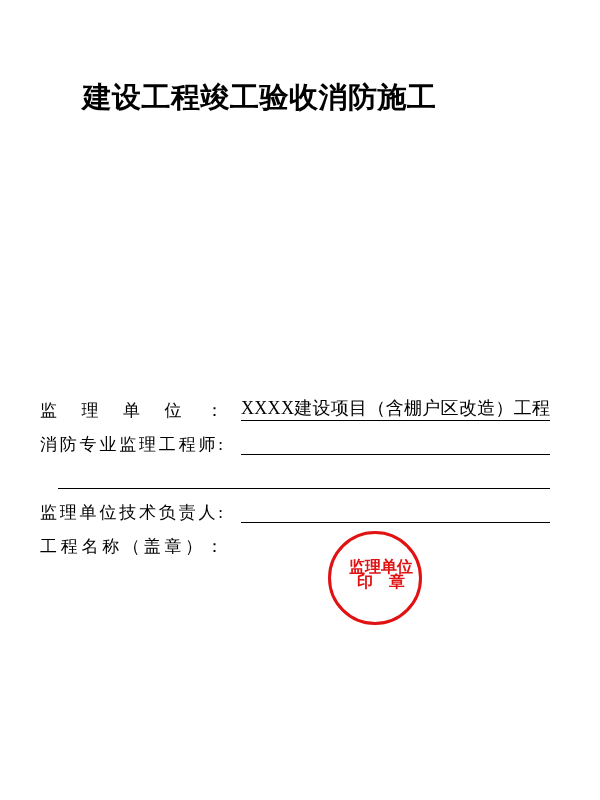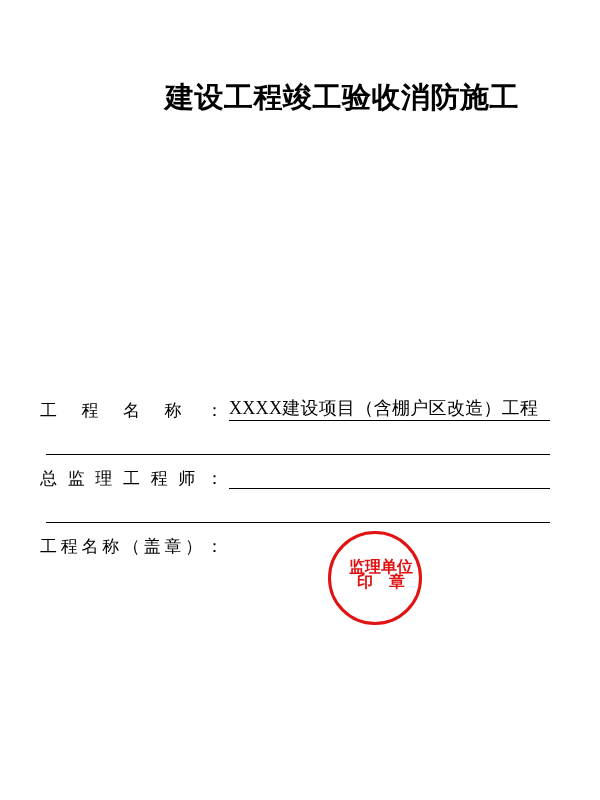--- a/index.html
+++ b/index.html
@@ -15,21 +15,21 @@
     overflow: hidden;
     font-family: "Liberation Serif", "DejaVu Serif", serif;
     color: #000000;
   }
   
   .title-block {
     position: absolute;
     top: 78px;
     left: 0;
     width: 519px;
-    text-align: right;
+    text-align: center;
     font-family: "Liberation Sans", "DejaVu Sans", sans-serif;
     font-weight: bold;
     font-size: 29px;
     line-height: 38px;
     letter-spacing: 0.5px;
     color: #000000;
   }
   
   .form-block {
     position: absolute;
@@ -47,21 +47,21 @@
     flex: 0 0 183px;
     font-size: 17px;
     line-height: 21px;
     text-align: justify;
     text-align-last: justify;
     text-justify: inter-character;
     color: #000000;
   }
   .field-value {
     flex: 1 1 auto;
-    margin-left: 6px;
+    margin-left: 18px;
     border-bottom: 1.5px solid #000000;
     font-size: 18px;
     line-height: 21px;
     letter-spacing: 0.3px;
     white-space: nowrap;
     padding-bottom: 1px;
     min-height: 21px;
     color: #000000;
   }
   
@@ -97,35 +97,36 @@
 
 <div class="page">
 
   <div class="title-block">
     <div>建设工程竣工验收消防施工</div>
   </div>
 
   <div class="form-block">
 
     <div class="form-row">
-      <div class="field-label">工程名称：</div>
+      <div class="field-label">监理单位：</div>
       <div class="field-value">XXXX建设项目（含棚户区改造）工程</div>
     </div>
 
+
+    <div class="form-row">
+      <div class="field-label">消防专业监理工程师:</div>
+      <div class="field-value"></div>
+    </div>
 
     <div class="form-row">
       <div class="field-value"></div>
     </div>
 
     <div class="form-row">
-      <div class="field-label">总监理工程师：</div>
-      <div class="field-value"></div>
-    </div>
-
-    <div class="form-row">
+      <div class="field-label">监理单位技术负责人:</div>
       <div class="field-value"></div>
     </div>
 
     <div class="form-row">
       <div class="field-label">工程名称（盖章）：</div>
     </div>
 
   </div>
 
   <div class="stamp">

